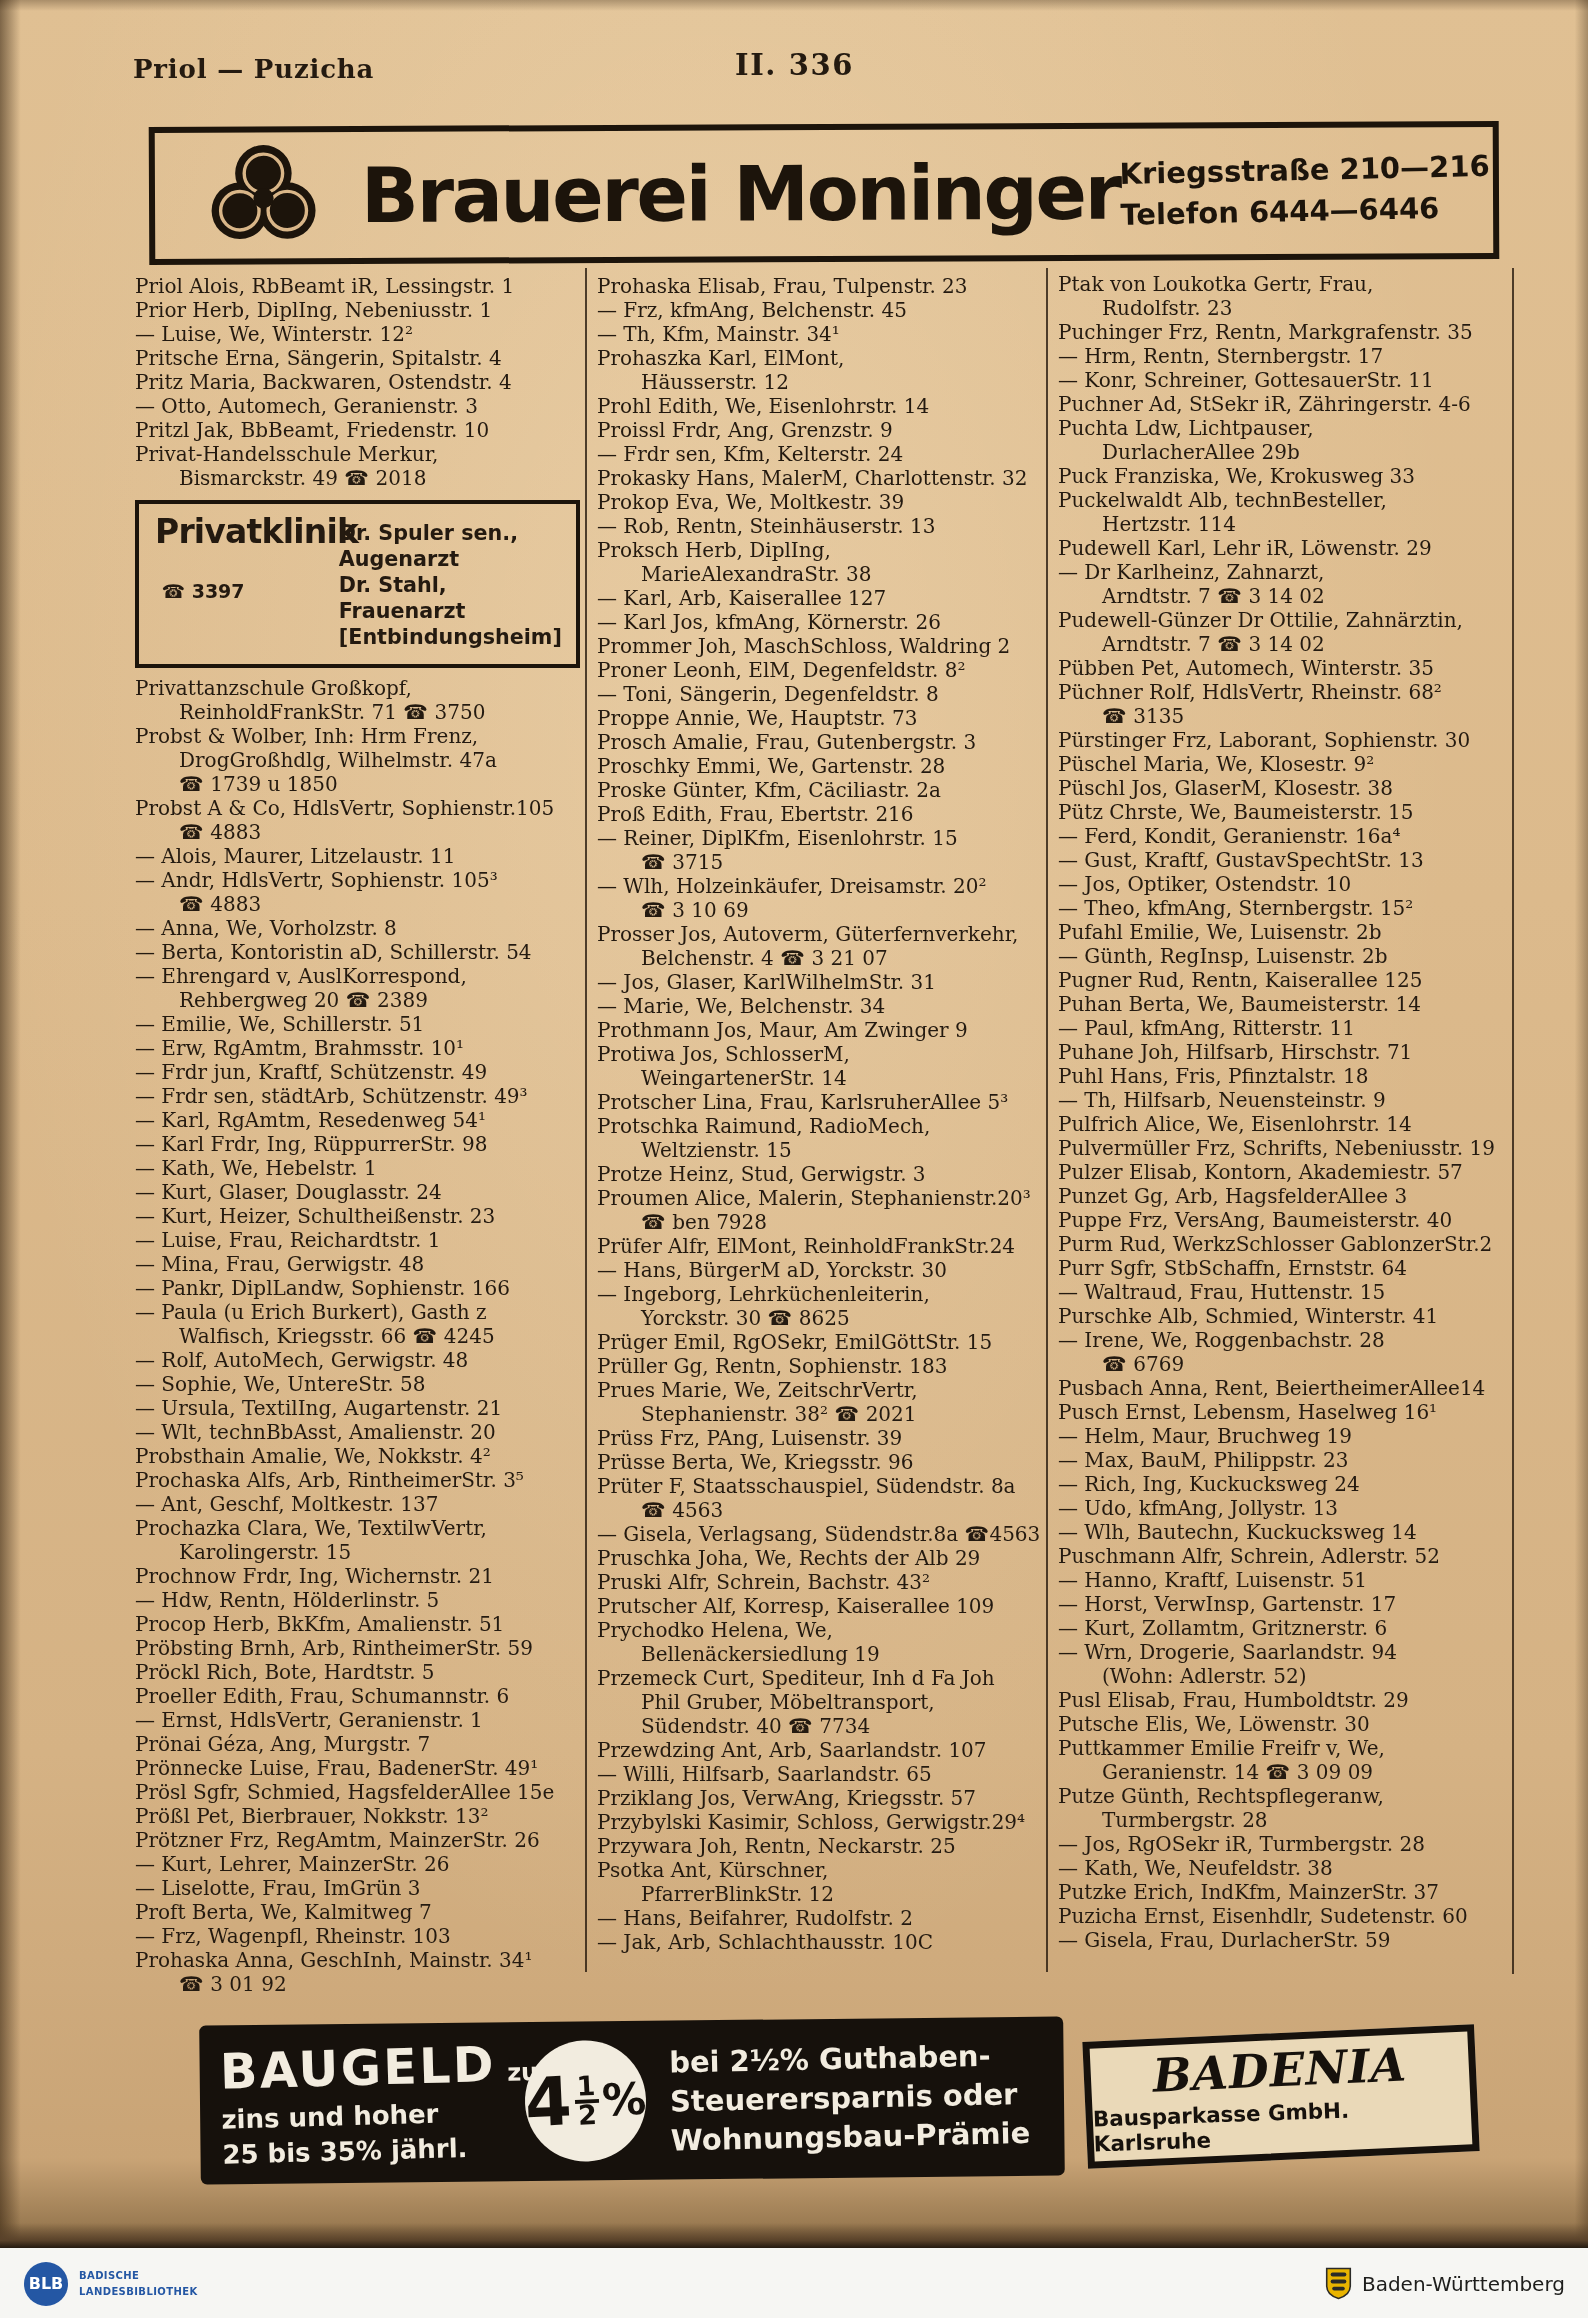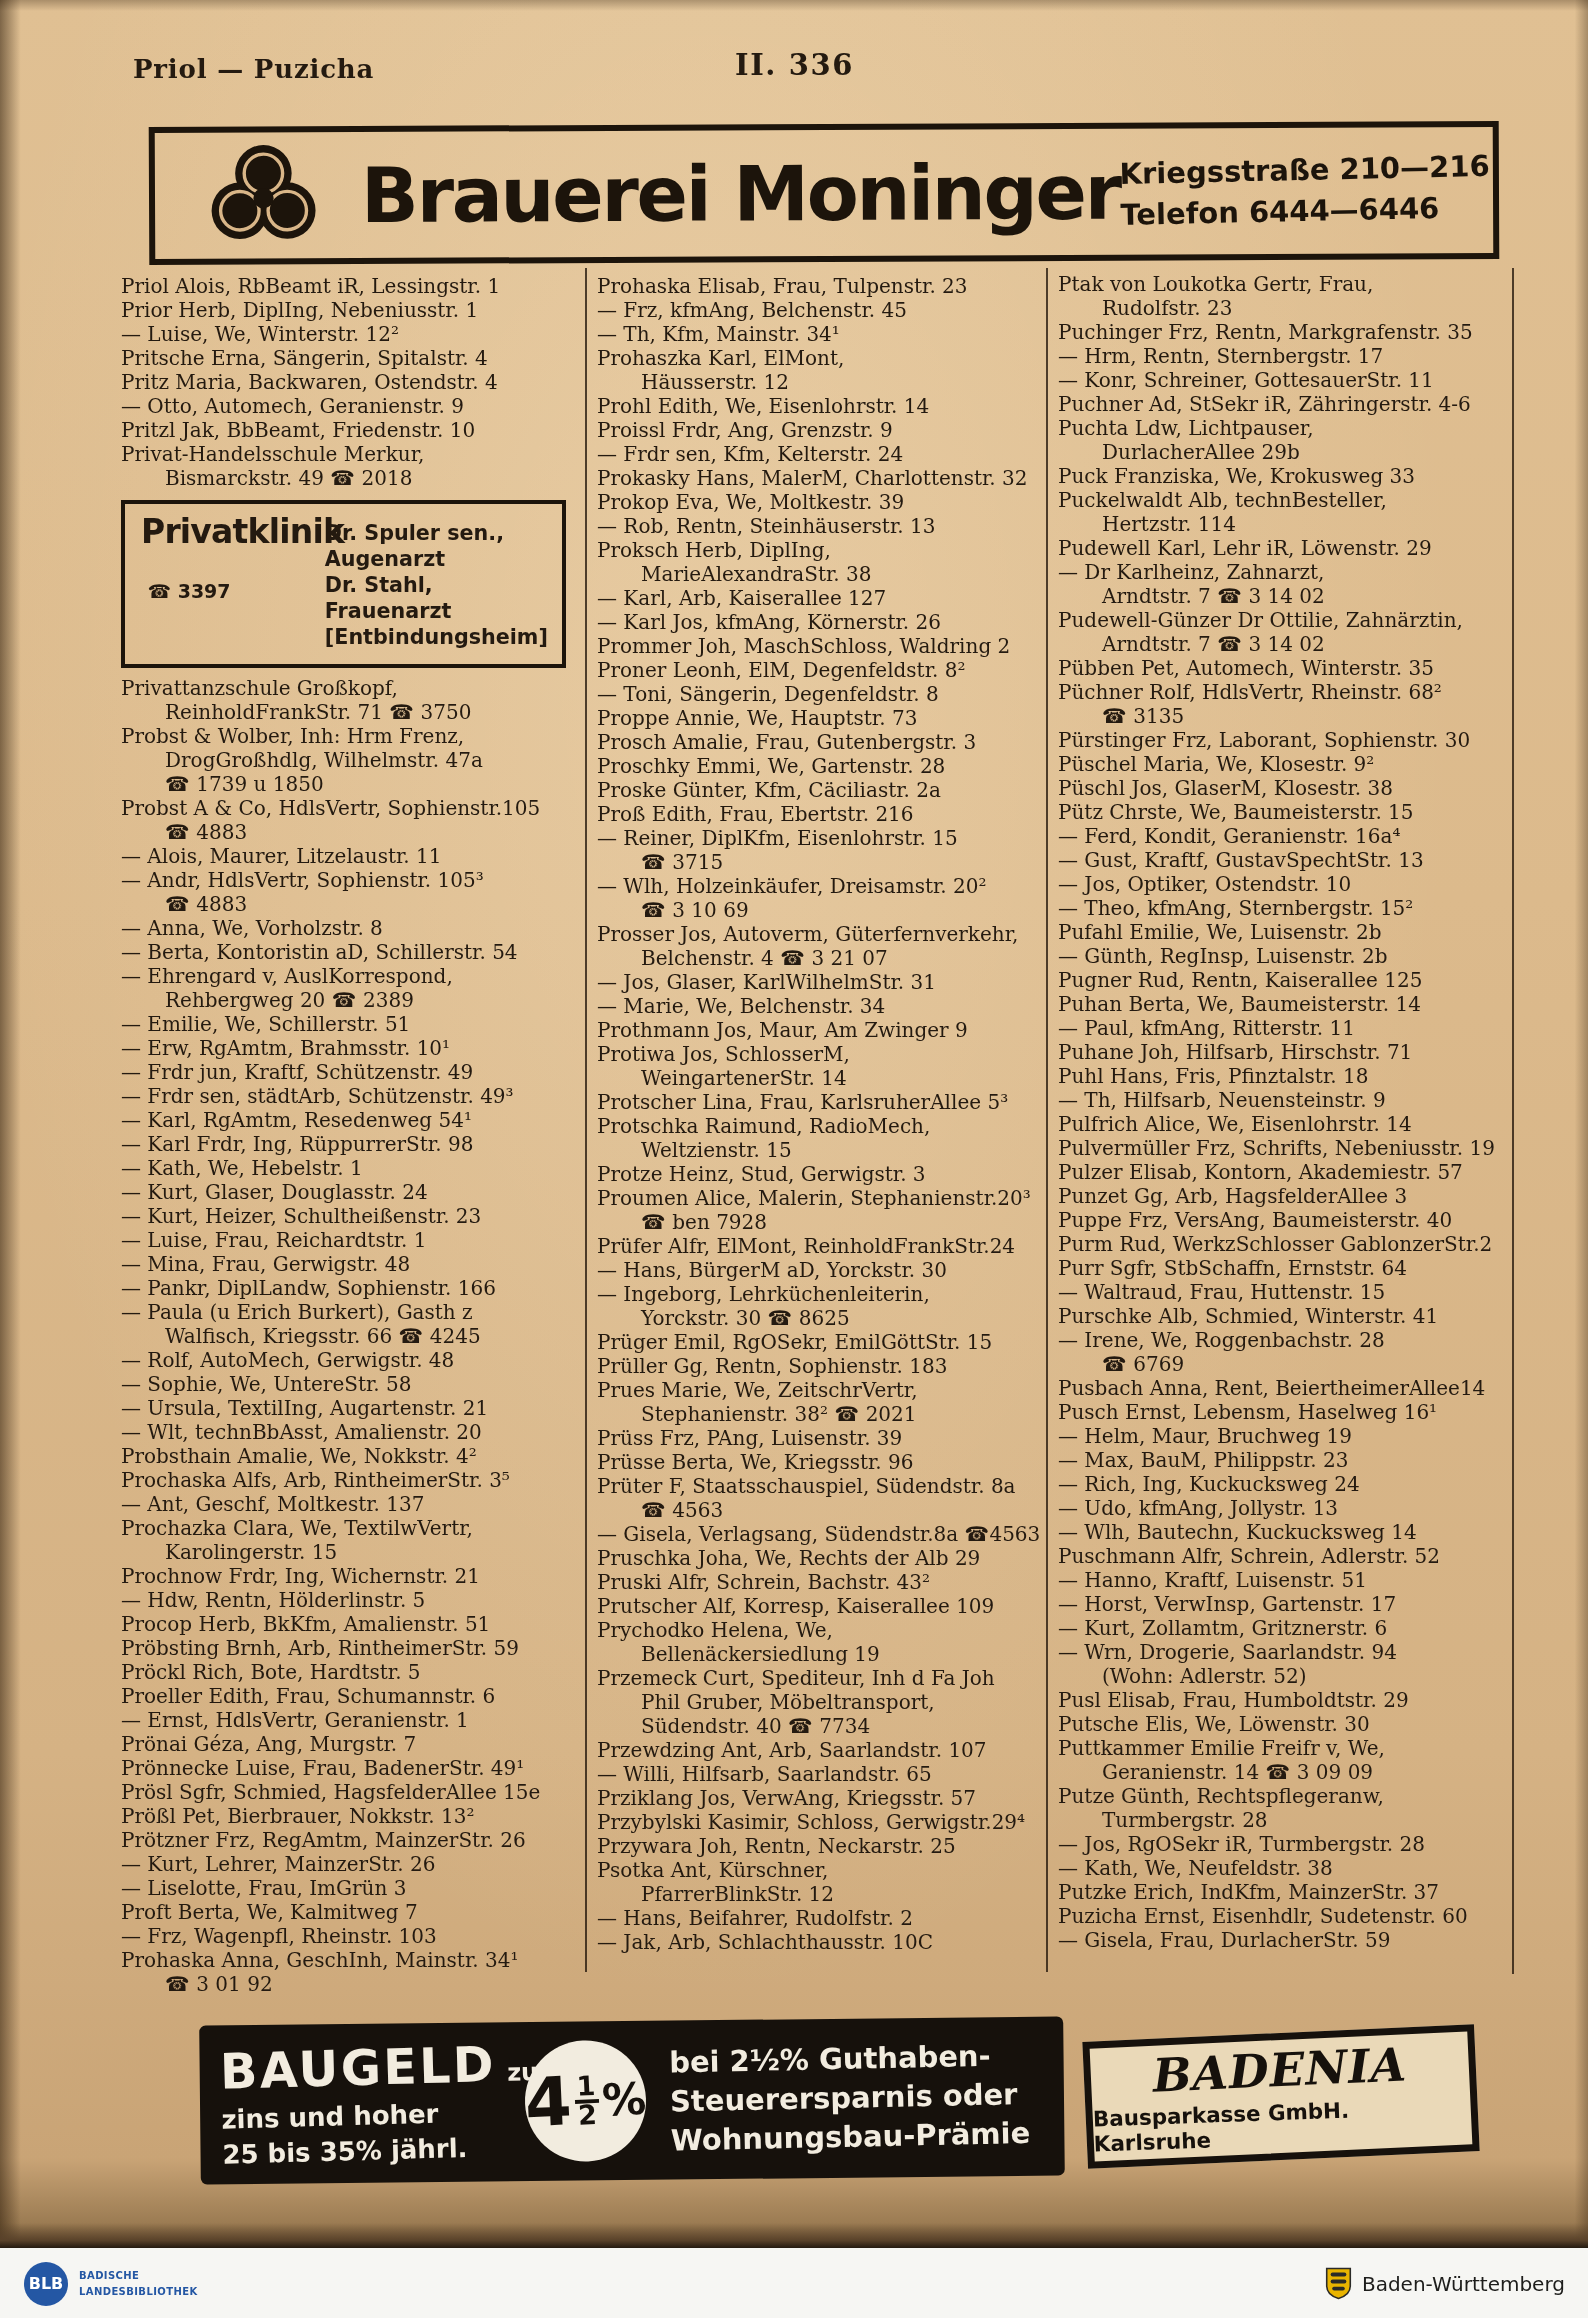--- a/index.html
+++ b/index.html
@@ -106,28 +106,28 @@
     <div class="contact">
       <div>Kriegsstraße 210—216</div>
       <div>Telefon 6444—6446</div>
     </div>
   </div>
 
   <div class="vrule" style="left:585px;top:268px;height:1704px;"></div>
   <div class="vrule" style="left:1046px;top:268px;height:1704px;"></div>
   <div class="vrule" style="left:1512px;top:268px;height:1706px;"></div>
 
-  <div class="col" style="left:121px;top:274px;width:445px;">
+  <div class="col" style="left:135px;top:274px;width:445px;">
     <div>
         <div class="ln">Priol Alois, RbBeamt iR, Lessingstr. 1</div>
         <div class="ln">Prior Herb, DiplIng, Nebeniusstr. 1</div>
         <div class="ln">— Luise, We, Winterstr. 12²</div>
         <div class="ln">Pritsche Erna, Sängerin, Spitalstr. 4</div>
         <div class="ln">Pritz Maria, Backwaren, Ostendstr. 4</div>
-        <div class="ln">— Otto, Automech, Geranienstr. 9</div>
+        <div class="ln">— Otto, Automech, Geranienstr. 3</div>
         <div class="ln">Pritzl Jak, BbBeamt, Friedenstr. 10</div>
         <div class="ln">Privat-Handelsschule Merkur,</div>
         <div class="ln cont">Bismarckstr. 49 ☎ 2018</div>
       </div>
     <div class="pk">
       <div class="pk-left">
         <div class="pk-title">Privatklinik</div>
         <div class="pk-phone">☎ 3397</div>
       </div>
       <div class="pk-right">

